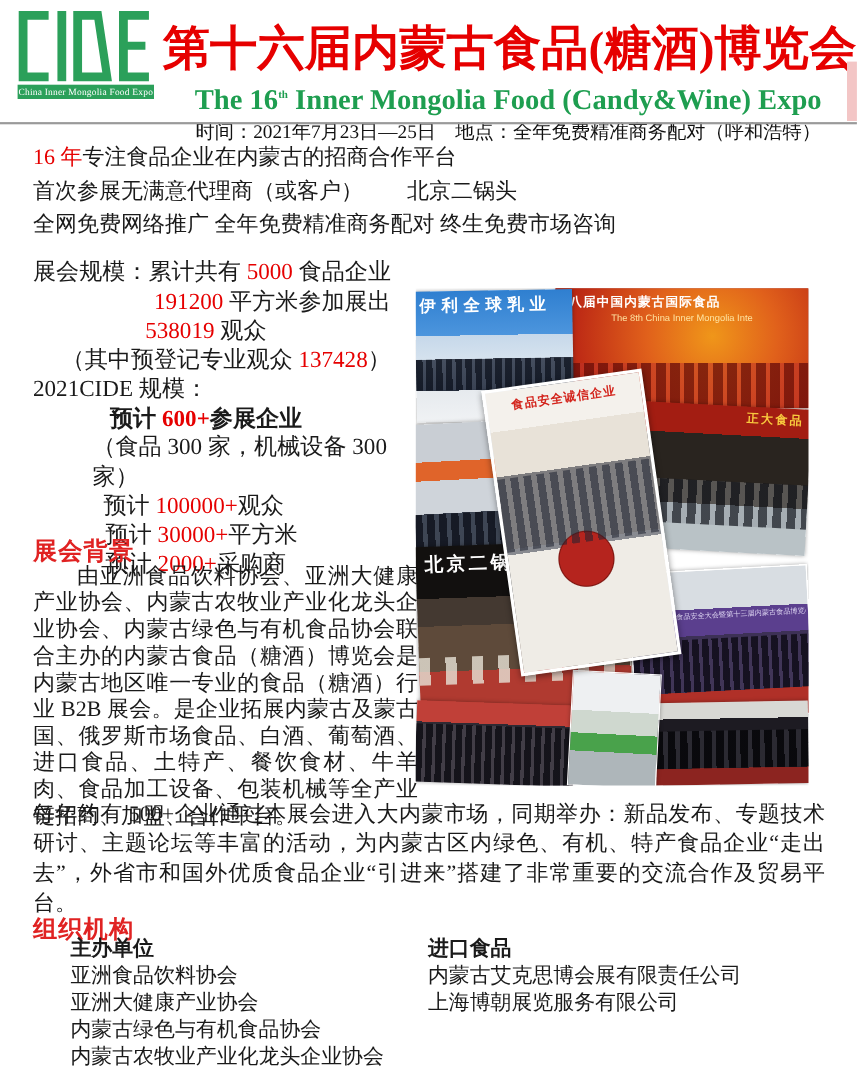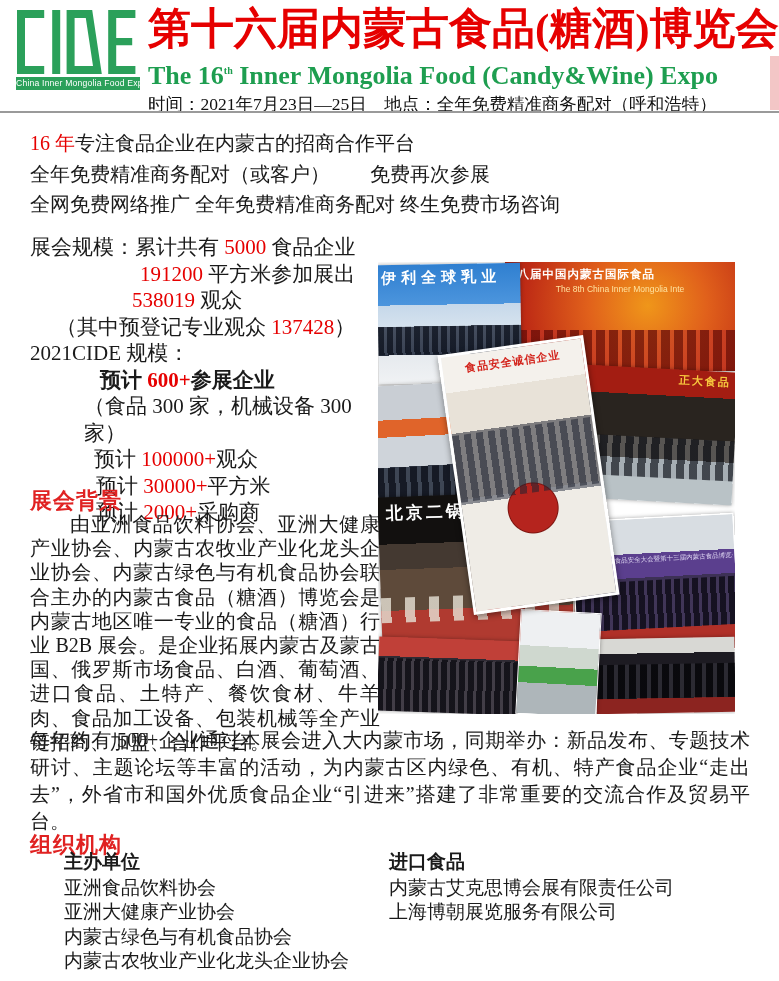--- a/index.html
+++ b/index.html
@@ -5,25 +5,25 @@
   html,body{margin:0;padding:0;background:#ffffff;}
   #page{
     position:relative;width:779px;height:981px;background:#fff;overflow:hidden;
     font-family:"Liberation Serif","DejaVu Serif",serif;color:#1a1a1a;
   }
   .red{color:#e60000;}
   
   .logo{position:absolute;left:16px;top:10px;width:124px;}
   .logo svg{display:block;}
   .logo-caption{
-    margin-top:3px;background:#2ba05a;color:#fff;
-    font-family:Liberation Sans, sans-serif;
+    margin-top:3px;background:#2ba05a;color:#fff;text-align:center;
+    font-family:Liberation Serif, serif;
     font-size:8.6px;line-height:13px;letter-spacing:.2px;white-space:nowrap;
   }
-  .title-block{position:absolute;left:148px;top:2px;width:628px;text-align:left;}
+  .title-block{position:absolute;left:148px;top:18px;width:628px;text-align:center;}
   .title-cn{
     font-size:43px;line-height:54px;font-weight:bold;color:#e60000;
     white-space:nowrap;letter-spacing:0px;
   }
   .title-en{font-size:26px;line-height:29px;font-weight:bold;color:#1e9e50;white-space:nowrap;}
   .title-en sup{font-size:10px;}
   .schedule{font-size:17.5px;line-height:24px;margin-top:2px;color:#111;white-space:nowrap;font-weight:500;}
   .divider{position:absolute;left:0;top:111px;width:779px;height:2px;background:#9a9a9a;}
   .edge-pink{position:absolute;left:770px;top:56px;width:9px;height:54px;background:#f3c6c6;}
   
@@ -104,21 +104,21 @@
     <div class="title-cn">第十六届内蒙古食品(糖酒)博览会</div>
     <div class="title-en"><span>The 16</span><sup>th</sup><span> Inner Mongolia Food (Candy&amp;Wine) Expo</span></div>
     <div class="schedule">时间：2021年7月23日—25日　地点：全年免费精准商务配对（呼和浩特）</div>
   </div>
 
   <div class="divider"></div>
   <div class="edge-pink"></div>
 
   <div class="intro">
     <div><span class="red">16 年</span><span>专注食品企业在内蒙古的招商合作平台</span></div>
-    <div>全年免费精准商务配对（或客户）　　免费再次参展</div>
+    <div>首次参展无满意代理商（或客户）　　北京二锅头</div>
     <div>全网免费网络推广  全年免费精准商务配对  终生免费市场咨询</div>
   </div>
 
   <div class="scale">
     <div class="s1"><span>展会规模：累计共有 </span><span class="red">5000</span><span>  食品企业</span></div>
     <div class="s2"><span class="red">191200</span><span> 平方米参加展出</span></div>
     <div class="s3"><span class="red">538019</span><span> 观众</span></div>
     <div class="s4"><span>（其中预登记专业观众 </span><span class="red">137428</span><span>）</span></div>
     <div class="s5">2021CIDE 规模：</div>
     <div class="s6"><span>预计 </span><span class="red">600+</span><span>参展企业</span></div>

